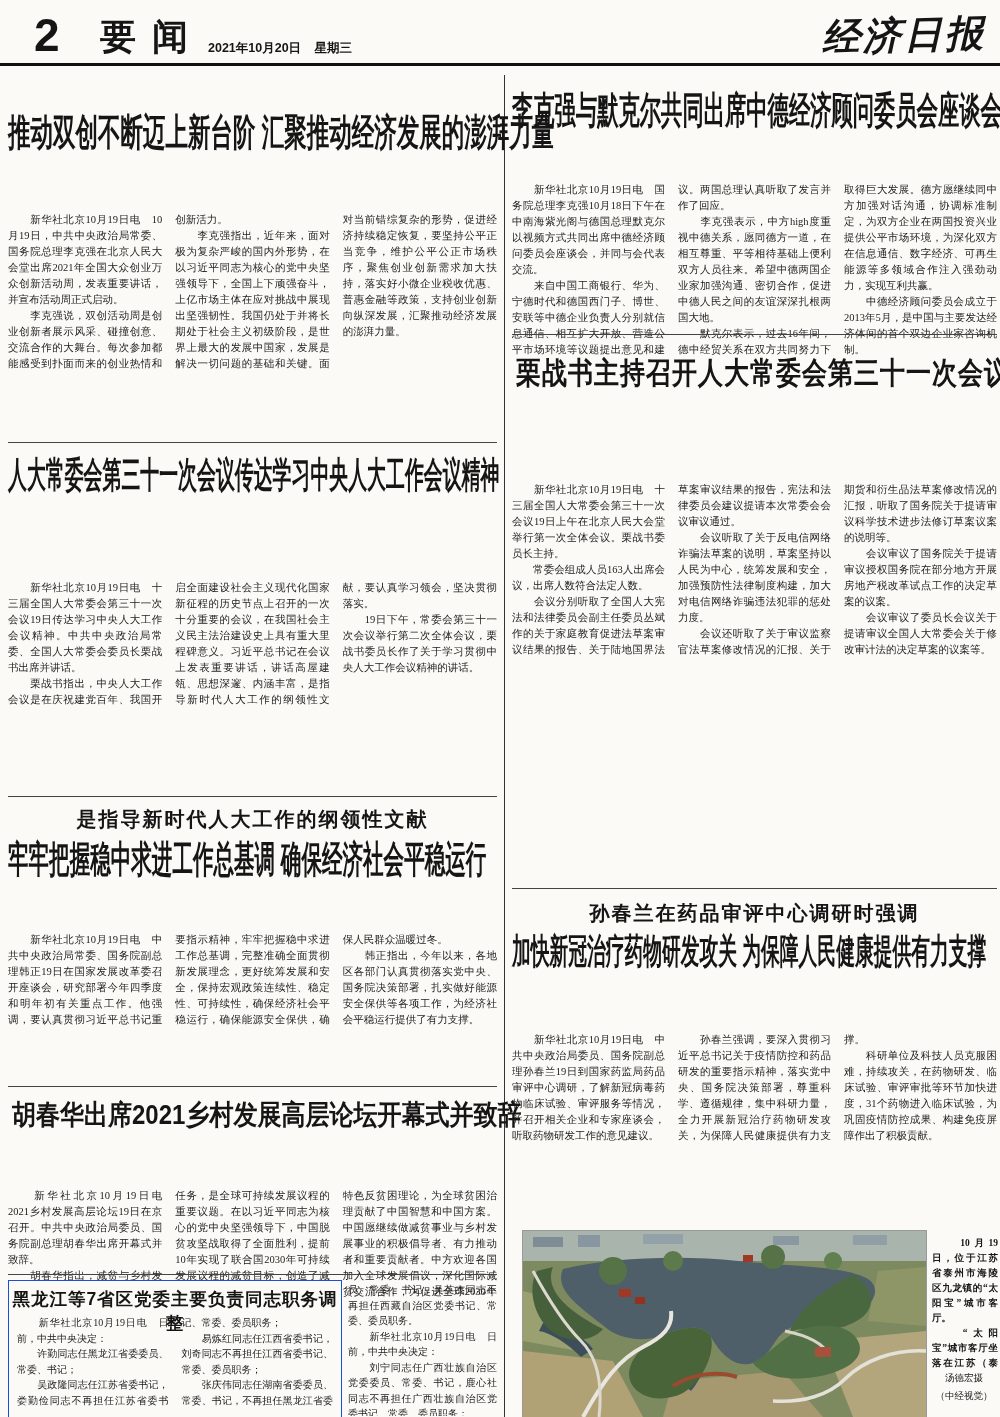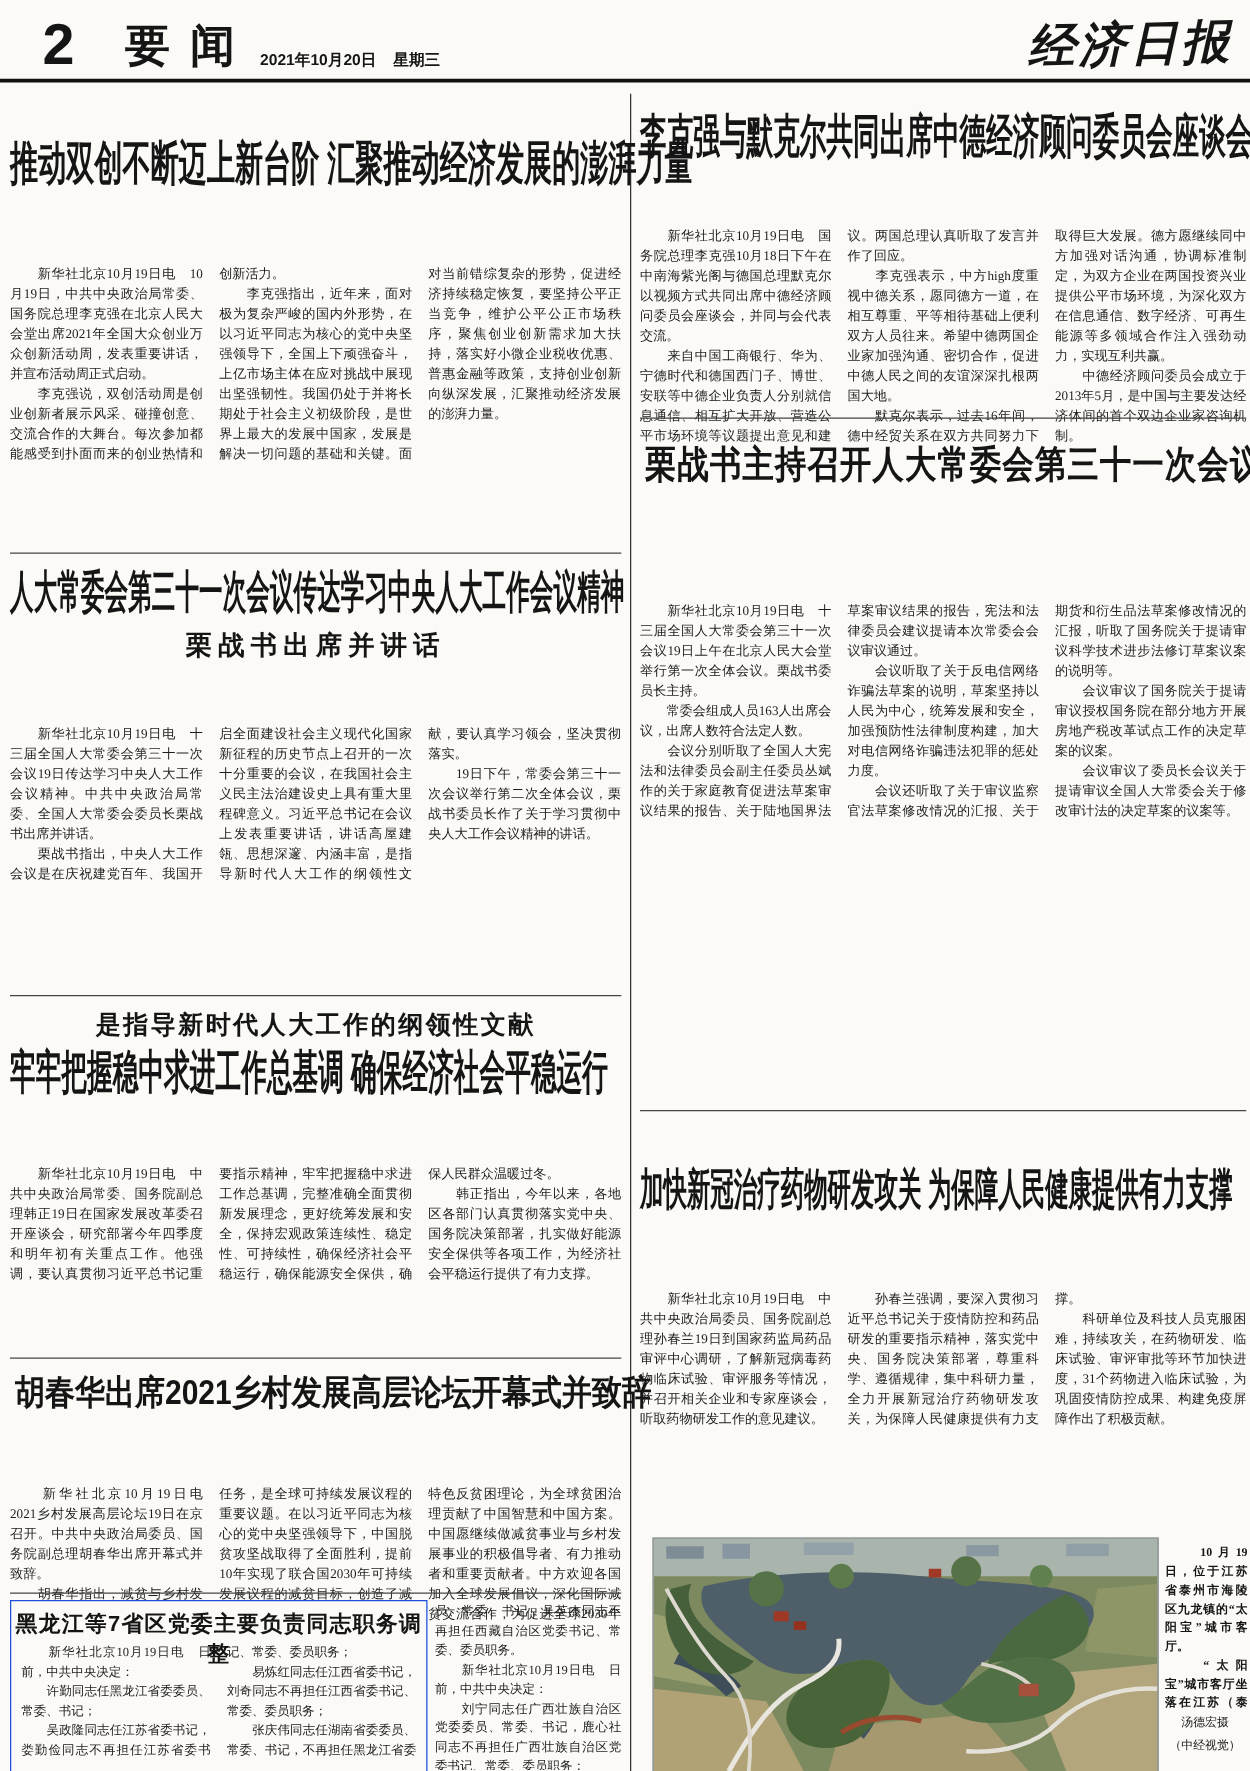--- a/index.html
+++ b/index.html
@@ -64,21 +64,20 @@
   </div>
   <div class="body-cols cols3" style="left:8px;top:170px;width:489px;height:266px;">　　新华社北京10月19日电　10月19日，中共中央政治局常委、国务院总理李克强在北京人民大会堂出席2021年全国大众创业万众创新活动周，发表重要讲话，并宣布活动周正式启动。
 　　李克强说，双创活动周是创业创新者展示风采、碰撞创意、交流合作的大舞台。每次参加都能感受到扑面而来的创业热情和创新活力。
 　　李克强指出，近年来，面对极为复杂严峻的国内外形势，在以习近平同志为核心的党中央坚强领导下，全国上下顽强奋斗，上亿市场主体在应对挑战中展现出坚强韧性。我国仍处于并将长期处于社会主义初级阶段，是世界上最大的发展中国家，发展是解决一切问题的基础和关键。面对当前错综复杂的形势，促进经济持续稳定恢复，要坚持公平正当竞争，维护公平公正市场秩序，聚焦创业创新需求加大扶持，落实好小微企业税收优惠、普惠金融等政策，支持创业创新向纵深发展，汇聚推动经济发展的澎湃力量。</div>
 
   <div class="hrule" style="left:8px;top:442px;width:489px;"></div>
 
   <div class="hl" style="left:8px;top:452px;font-size:30px;line-height:46px;">
     <span style="transform:scale(0.63,1.2);">人大常委会第三十一次会议传达学习中央人大工作会议精神</span>
   </div>
-  <div class="subhead" style="left:8px;top:502px;width:489px;font-size:21px;letter-spacing:5px;">栗战书出席并讲话</div>
   <div class="body-cols cols3" style="left:8px;top:538px;width:489px;height:252px;">　　新华社北京10月19日电　十三届全国人大常委会第三十一次会议19日传达学习中央人大工作会议精神。中共中央政治局常委、全国人大常委会委员长栗战书出席并讲话。
 　　栗战书指出，中央人大工作会议是在庆祝建党百年、我国开启全面建设社会主义现代化国家新征程的历史节点上召开的一次十分重要的会议，在我国社会主义民主法治建设史上具有重大里程碑意义。习近平总书记在会议上发表重要讲话，讲话高屋建瓴、思想深邃、内涵丰富，是指导新时代人大工作的纲领性文献，要认真学习领会，坚决贯彻落实。
 　　19日下午，常委会第三十一次会议举行第二次全体会议，栗战书委员长作了关于学习贯彻中央人大工作会议精神的讲话。</div>
 
   <div class="hrule" style="left:8px;top:796px;width:489px;"></div>
 
   <div class="kicker-serif" style="left:8px;top:806px;width:489px;font-size:20px;">是指导新时代人大工作的纲领性文献</div>
   <div class="hl" style="left:8px;top:836px;font-size:30px;line-height:46px;">
     <span style="transform:scale(0.685,1.25);">牢牢把握稳中求进工作总基调 确保经济社会平稳运行</span>
   </div>
@@ -127,20 +126,21 @@
   <div class="body-cols cols3" style="left:512px;top:440px;width:485px;height:440px;">　　新华社北京10月19日电　十三届全国人大常委会第三十一次会议19日上午在北京人民大会堂举行第一次全体会议。栗战书委员长主持。
 　　常委会组成人员163人出席会议，出席人数符合法定人数。
 　　会议分别听取了全国人大宪法和法律委员会副主任委员丛斌作的关于家庭教育促进法草案审议结果的报告、关于陆地国界法草案审议结果的报告，宪法和法律委员会建议提请本次常委会会议审议通过。
 　　会议听取了关于反电信网络诈骗法草案的说明，草案坚持以人民为中心，统筹发展和安全，加强预防性法律制度构建，加大对电信网络诈骗违法犯罪的惩处力度。
 　　会议还听取了关于审议监察官法草案修改情况的汇报、关于期货和衍生品法草案修改情况的汇报，听取了国务院关于提请审议科学技术进步法修订草案议案的说明等。
 　　会议审议了国务院关于提请审议授权国务院在部分地方开展房地产税改革试点工作的决定草案的议案。
 　　会议审议了委员长会议关于提请审议全国人大常委会关于修改审计法的决定草案的议案等。</div>
 
   <div class="hrule" style="left:512px;top:888px;width:485px;"></div>
 
+  <div class="kicker-serif" style="left:512px;top:900px;width:485px;font-size:20px;">孙春兰在药品审评中心调研时强调</div>
   <div class="hl" style="left:512px;top:930px;font-size:28px;line-height:44px;">
     <span style="transform:scale(0.67,1.25);">加快新冠治疗药物研发攻关 为保障人民健康提供有力支撑</span>
   </div>
   <div class="body-cols cols3" style="left:512px;top:990px;width:485px;height:232px;">　　新华社北京10月19日电　中共中央政治局委员、国务院副总理孙春兰19日到国家药监局药品审评中心调研，了解新冠病毒药物临床试验、审评服务等情况，并召开相关企业和专家座谈会，听取药物研发工作的意见建议。
 　　孙春兰强调，要深入贯彻习近平总书记关于疫情防控和药品研发的重要指示精神，落实党中央、国务院决策部署，尊重科学、遵循规律，集中科研力量，全力开展新冠治疗药物研发攻关，为保障人民健康提供有力支撑。
 　　科研单位及科技人员克服困难，持续攻关，在药物研发、临床试验、审评审批等环节加快进度，31个药物进入临床试验，为巩固疫情防控成果、构建免疫屏障作出了积极贡献。</div>
 
   <div class="photo-frame" style="left:522px;top:1230px;width:403px;height:186px;">
     <svg width="403" height="186" viewBox="0 0 403 186" xmlns="http://www.w3.org/2000/svg">
 

